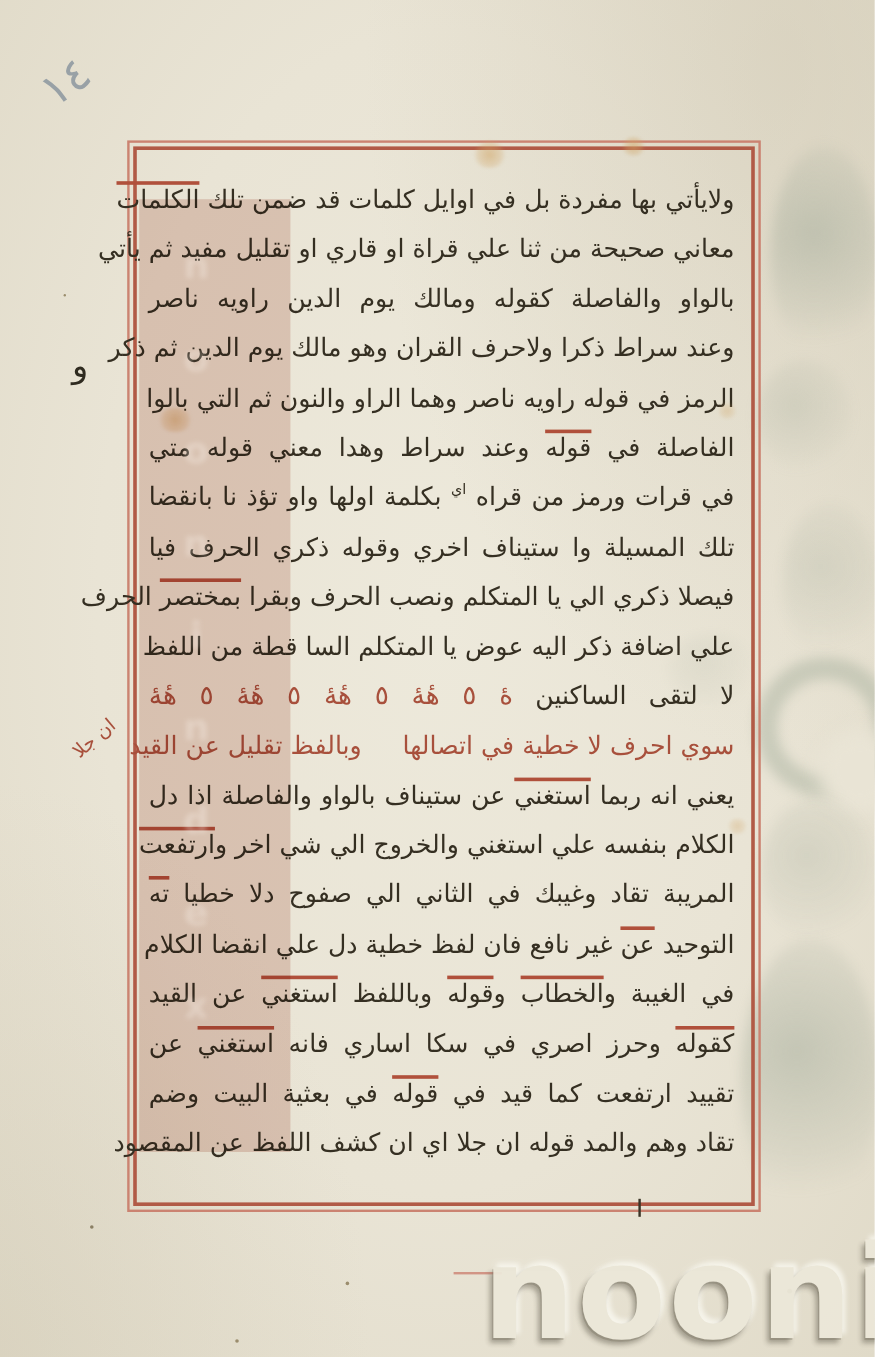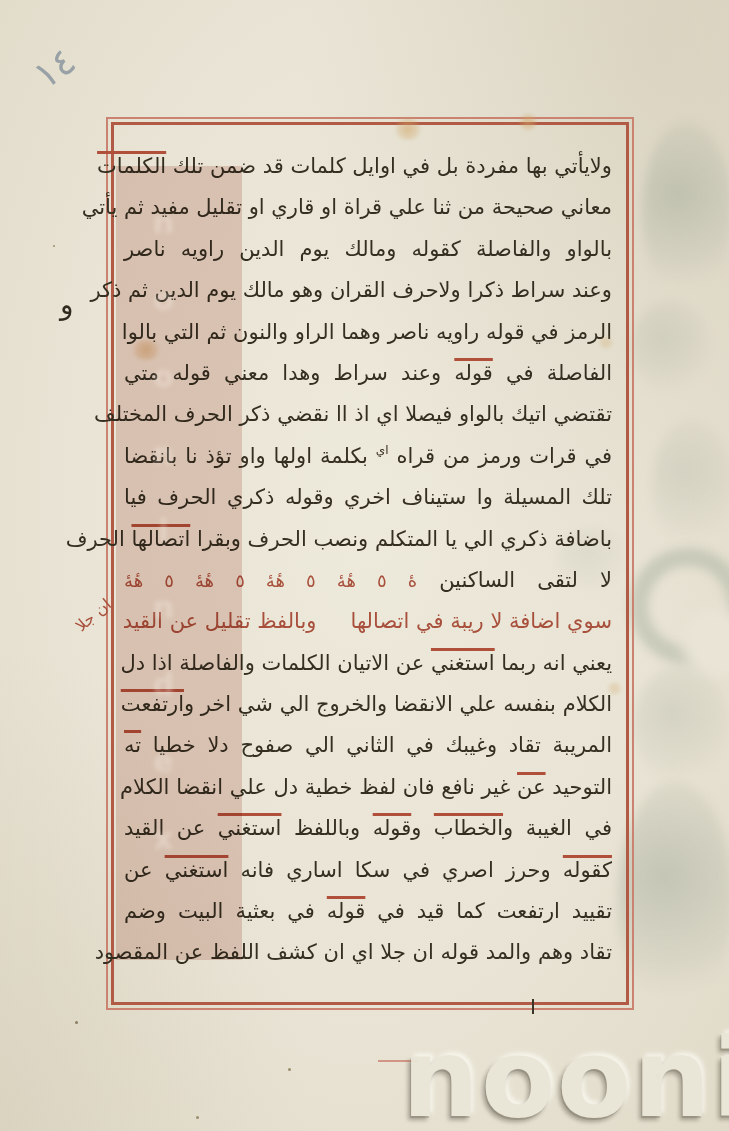--- a/index.html
+++ b/index.html
@@ -18,21 +18,21 @@
   
   .frame{position:absolute;left:106px;top:117px;width:524px;height:889px;border:2px solid #cb8371;z-index:2;}
   .frame-inner{position:absolute;inset:3px;border:3px solid #b15a46;}
   
   .textblock{position:absolute;left:124px;top:126px;width:488px;z-index:3;direction:rtl;margin-top:20px;}
   .line{height:41.4px;line-height:41.4px;font-size:21px;white-space:nowrap;overflow:visible;
         text-align:justify;text-align-last:justify;color:#352f22;}
   .seg-ink{color:#352f22;}
   .seg-red{color:#a8503c;}
   .seg-inkover{color:#352f22;text-decoration:overline;text-decoration-color:#b0503b;text-decoration-thickness:2.5px;}
-  .seg-redsym{color:#a8503c;font-size:18px;}
+  .seg-redsym{color:#a8503c;font-size:22px;}
   .seg-sup{color:#352f22;font-size:12px;position:relative;top:-9px;}
   .line-verse{display:flex;align-items:center;text-align:initial;}
   .line-verse .seg-red{flex:0 0 auto;}
   .verse-gap{flex:1 1 auto;min-width:34px;}
   .verse-tail{transform:rotate(-40deg) translate(2px,-7px);transform-origin:center;font-size:16px;margin-right:6px;}
   
   .band{position:absolute;left:116px;top:166px;width:126px;height:794px;background:rgba(192,121,105,0.30);mix-blend-mode:multiply;z-index:5;}
   .band-text{position:absolute;left:146px;top:205px;height:745px;overflow:hidden;z-index:6;
      writing-mode:vertical-rl;text-orientation:upright;font-weight:bold;font-size:30px;
      letter-spacing:42px;color:rgba(255,250,243,0.6);opacity:.5;filter:blur(2px);}
@@ -70,33 +70,33 @@
     <div class="frame-inner"></div>
   </div>
 
   <div class="textblock">
       <div class="line"><span class="seg-ink">ولايأتي بها مفردة بل في اوايل كلمات قد ضمن تلك </span><span class="seg-inkover">الكلمات</span></div>
       <div class="line"><span class="seg-ink">معاني صحيحة من ثنا علي قراة او قاري او تقليل مفيد ثم يأتي</span></div>
       <div class="line"><span class="seg-ink">بالواو والفاصلة كقوله ومالك يوم الدين راويه ناصر</span></div>
       <div class="line"><span class="seg-ink">وعند سراط ذكرا ولاحرف القران وهو مالك يوم الدين ثم ذكر</span></div>
       <div class="line"><span class="seg-ink">الرمز في قوله راويه ناصر وهما الراو والنون ثم التي بالوا</span></div>
       <div class="line"><span class="seg-ink">الفاصلة في </span><span class="seg-inkover">قوله</span><span class="seg-ink"> وعند سراط وهدا معني قوله متي</span></div>
-      <div class="line"><span class="seg-ink">تقتضي اتيك بالواو فيصلا اي اذ اا نقضي ذكر الحرف المختلف</span></div>
       <div class="line"><span class="seg-ink">في قرات ورمز من قراه </span><span class="seg-sup">اي</span><span class="seg-ink"> بكلمة اولها واو تؤذ نا بانقضا</span></div>
       <div class="line"><span class="seg-ink">تلك المسيلة وا ستيناف اخري وقوله ذكري الحرف فيا</span></div>
-      <div class="line"><span class="seg-ink">باضافة ذكري الي يا المتكلم ونصب الحرف وبقرا </span><span class="seg-inkover">اتصالها</span><span class="seg-ink"> الحرف</span></div>
+      <div class="line"><span class="seg-ink">فيصلا ذكري الي يا المتكلم ونصب الحرف وبقرا </span><span class="seg-inkover">بمختصر</span><span class="seg-ink"> الحرف</span></div>
+      <div class="line"><span class="seg-ink">علي اضافة ذكر اليه عوض يا المتكلم السا قطة من اللفظ</span></div>
       <div class="line"><span class="seg-ink">لا لتقى الساكنين </span><span class="seg-redsym">هٔ ٥ هٔهٔ ٥ هٔهٔ ٥ هٔهٔ ٥ هٔهٔ</span></div>
       <div class="line line-verse">
-        <span class="seg-red">سوي اضافة لا ريبة في اتصالها</span>
+        <span class="seg-red">سوي احرف لا خطية في اتصالها</span>
         <span class="verse-gap"></span>
         <span class="seg-red">وبالفظ تقليل عن القيد</span>
         <span class="seg-red verse-tail">ان جلا</span>
       </div>
-      <div class="line"><span class="seg-ink">يعني انه ربما </span><span class="seg-inkover">استغني</span><span class="seg-ink"> عن الاتيان الكلمات والفاصلة اذا دل</span></div>
-      <div class="line"><span class="seg-ink">الكلام بنفسه علي الانقضا والخروج الي شي اخر و</span><span class="seg-inkover">ارتفعت</span></div>
+      <div class="line"><span class="seg-ink">يعني انه ربما </span><span class="seg-inkover">استغني</span><span class="seg-ink"> عن ستيناف بالواو والفاصلة اذا دل</span></div>
+      <div class="line"><span class="seg-ink">الكلام بنفسه علي استغني والخروج الي شي اخر و</span><span class="seg-inkover">ارتفعت</span></div>
       <div class="line"><span class="seg-ink">المريبة تقاد وغيبك في الثاني الي صفوح دلا خطيا </span><span class="seg-inkover">ته</span></div>
       <div class="line"><span class="seg-ink">التوحيد </span><span class="seg-inkover">عن</span><span class="seg-ink"> غير نافع فان لفظ خطية دل علي انقضا الكلام</span></div>
       <div class="line"><span class="seg-ink">في الغيبة و</span><span class="seg-inkover">الخطاب</span><span class="seg-ink"> و</span><span class="seg-inkover">قوله</span><span class="seg-ink"> وباللفظ </span><span class="seg-inkover">استغني</span><span class="seg-ink"> عن القيد</span></div>
       <div class="line"><span class="seg-inkover">كقوله</span><span class="seg-ink"> وحرز اصري في سكا اساري فانه </span><span class="seg-inkover">استغني</span><span class="seg-ink"> عن</span></div>
       <div class="line"><span class="seg-ink">تقييد ارتفعت كما قيد في </span><span class="seg-inkover">قوله</span><span class="seg-ink"> في بعثية البيت وضم</span></div>
       <div class="line"><span class="seg-ink">تقاد وهم والمد قوله ان جلا اي ان كشف اللفظ عن المقصود</span></div>
     </div>
 
   <div class="stain" style="left:394px;top:118px;width:28px;height:22px;"></div>
   <div class="stain" style="left:518px;top:114px;width:20px;height:16px;"></div>

